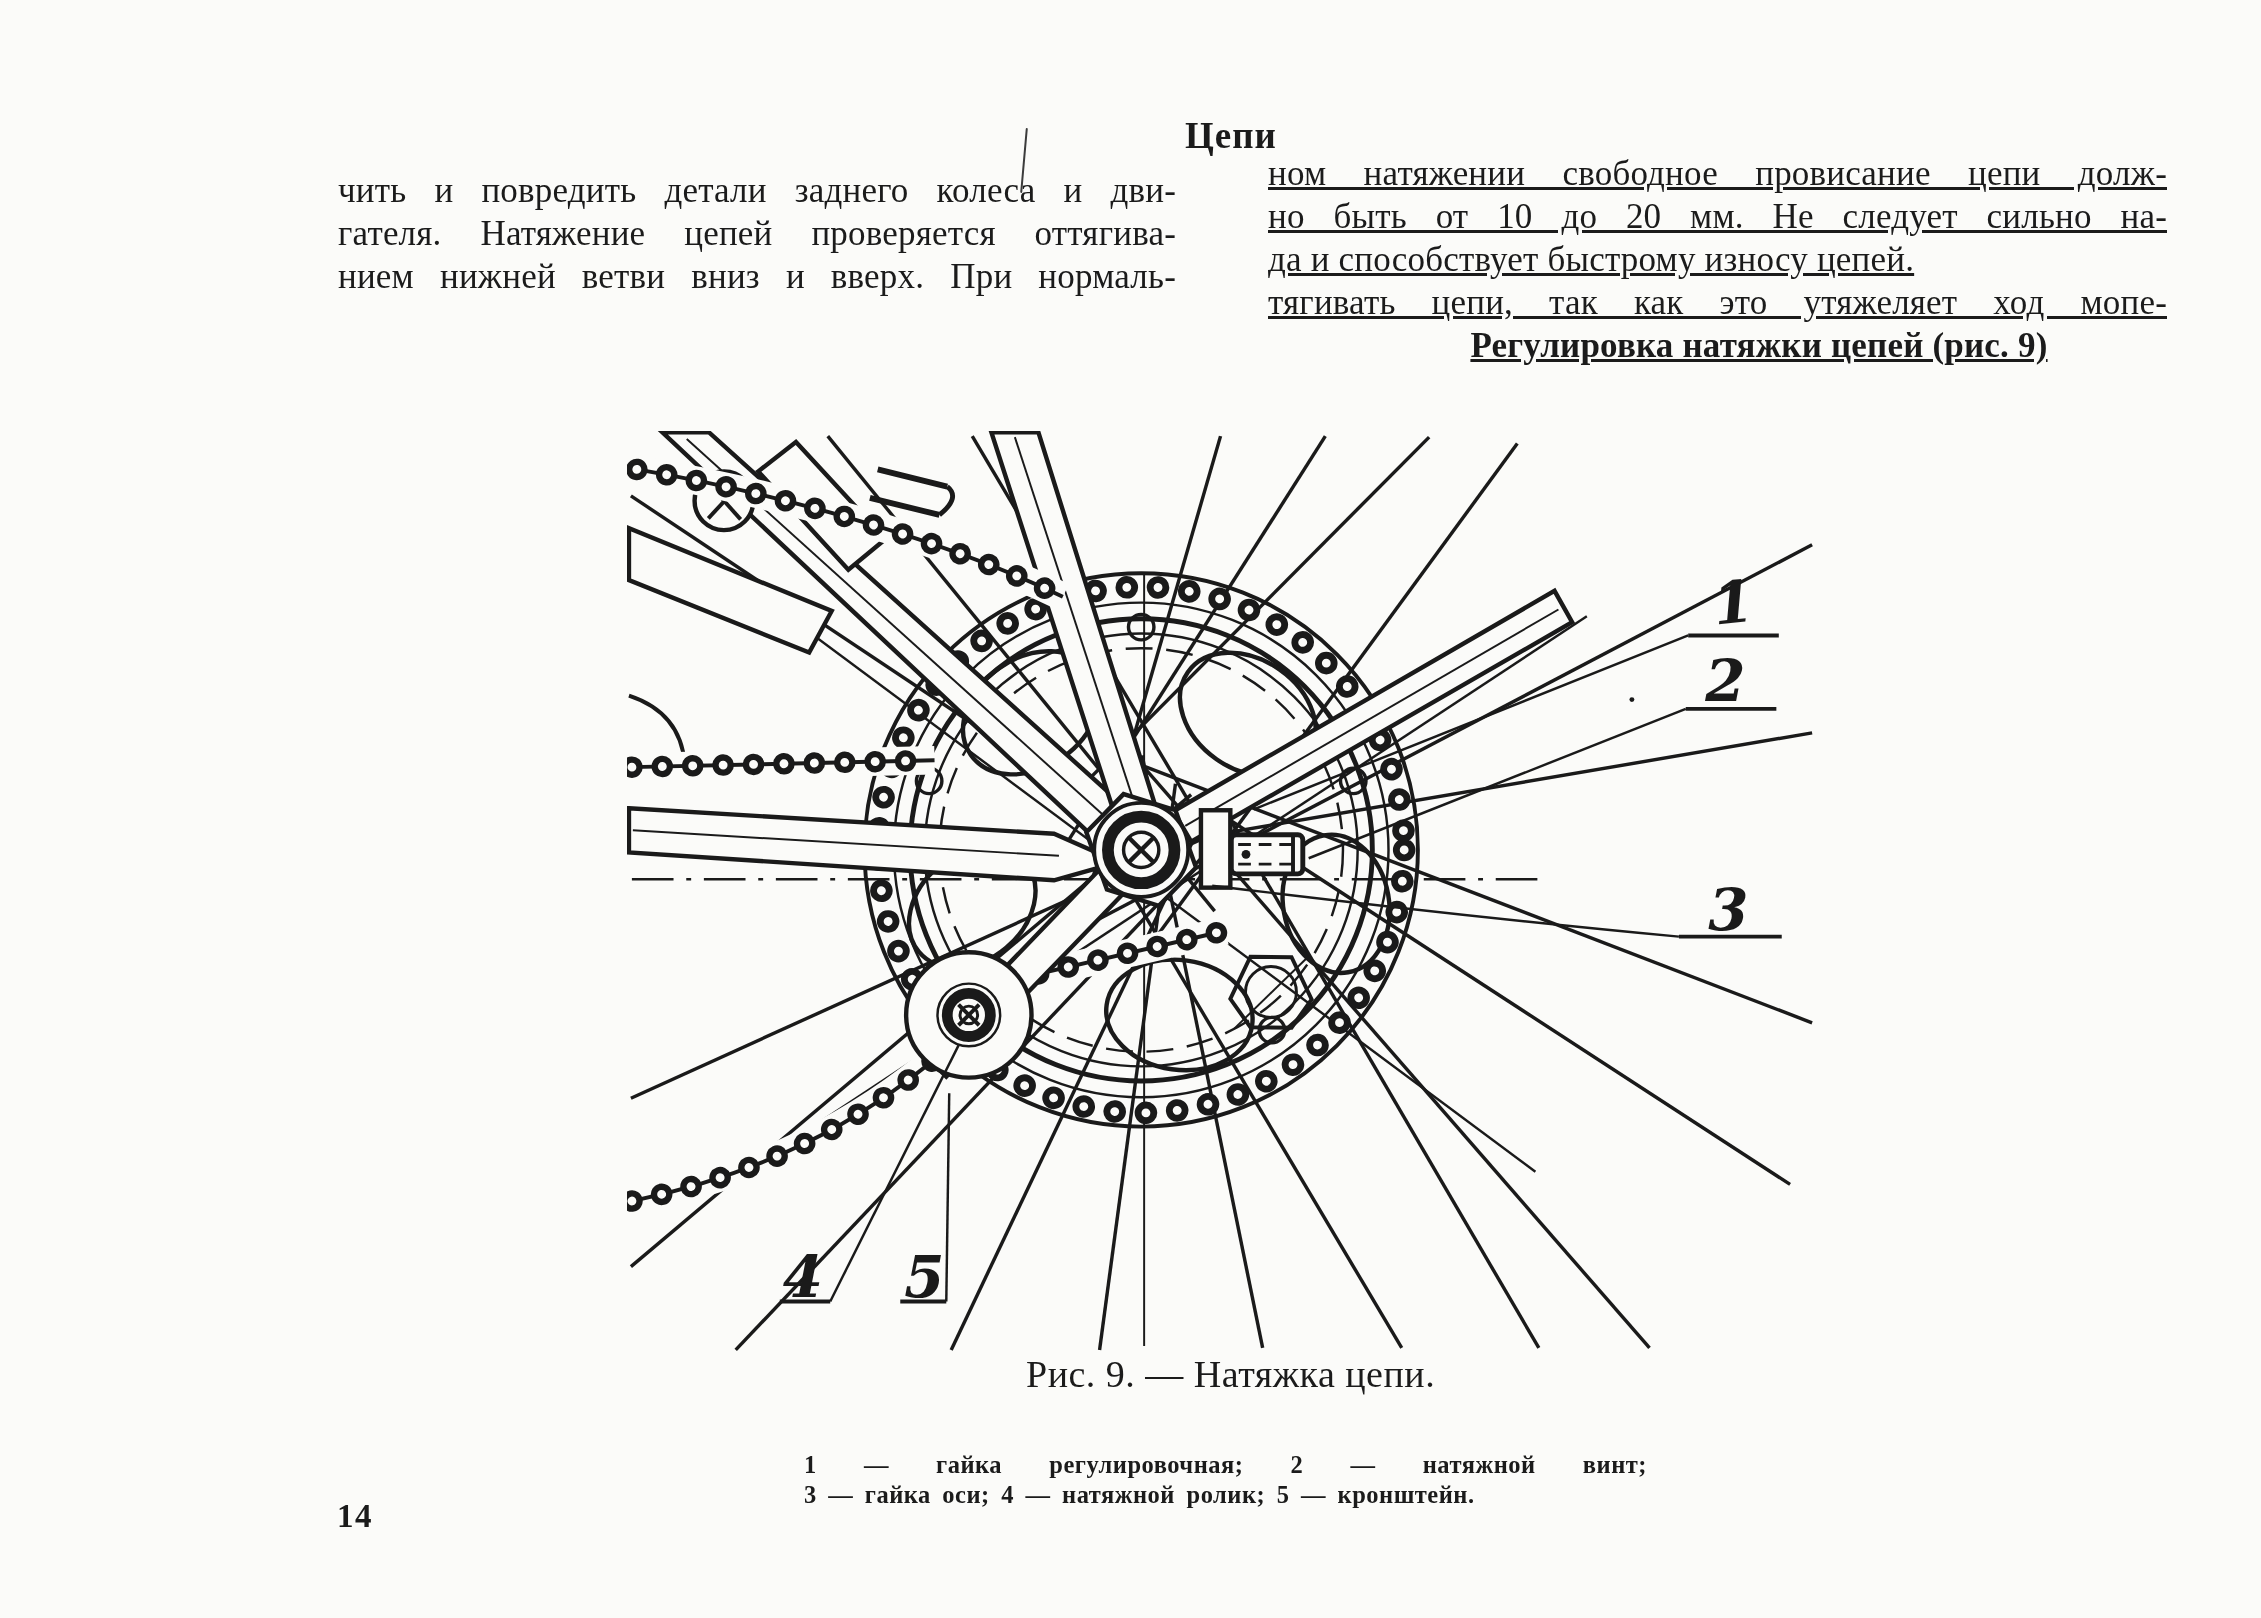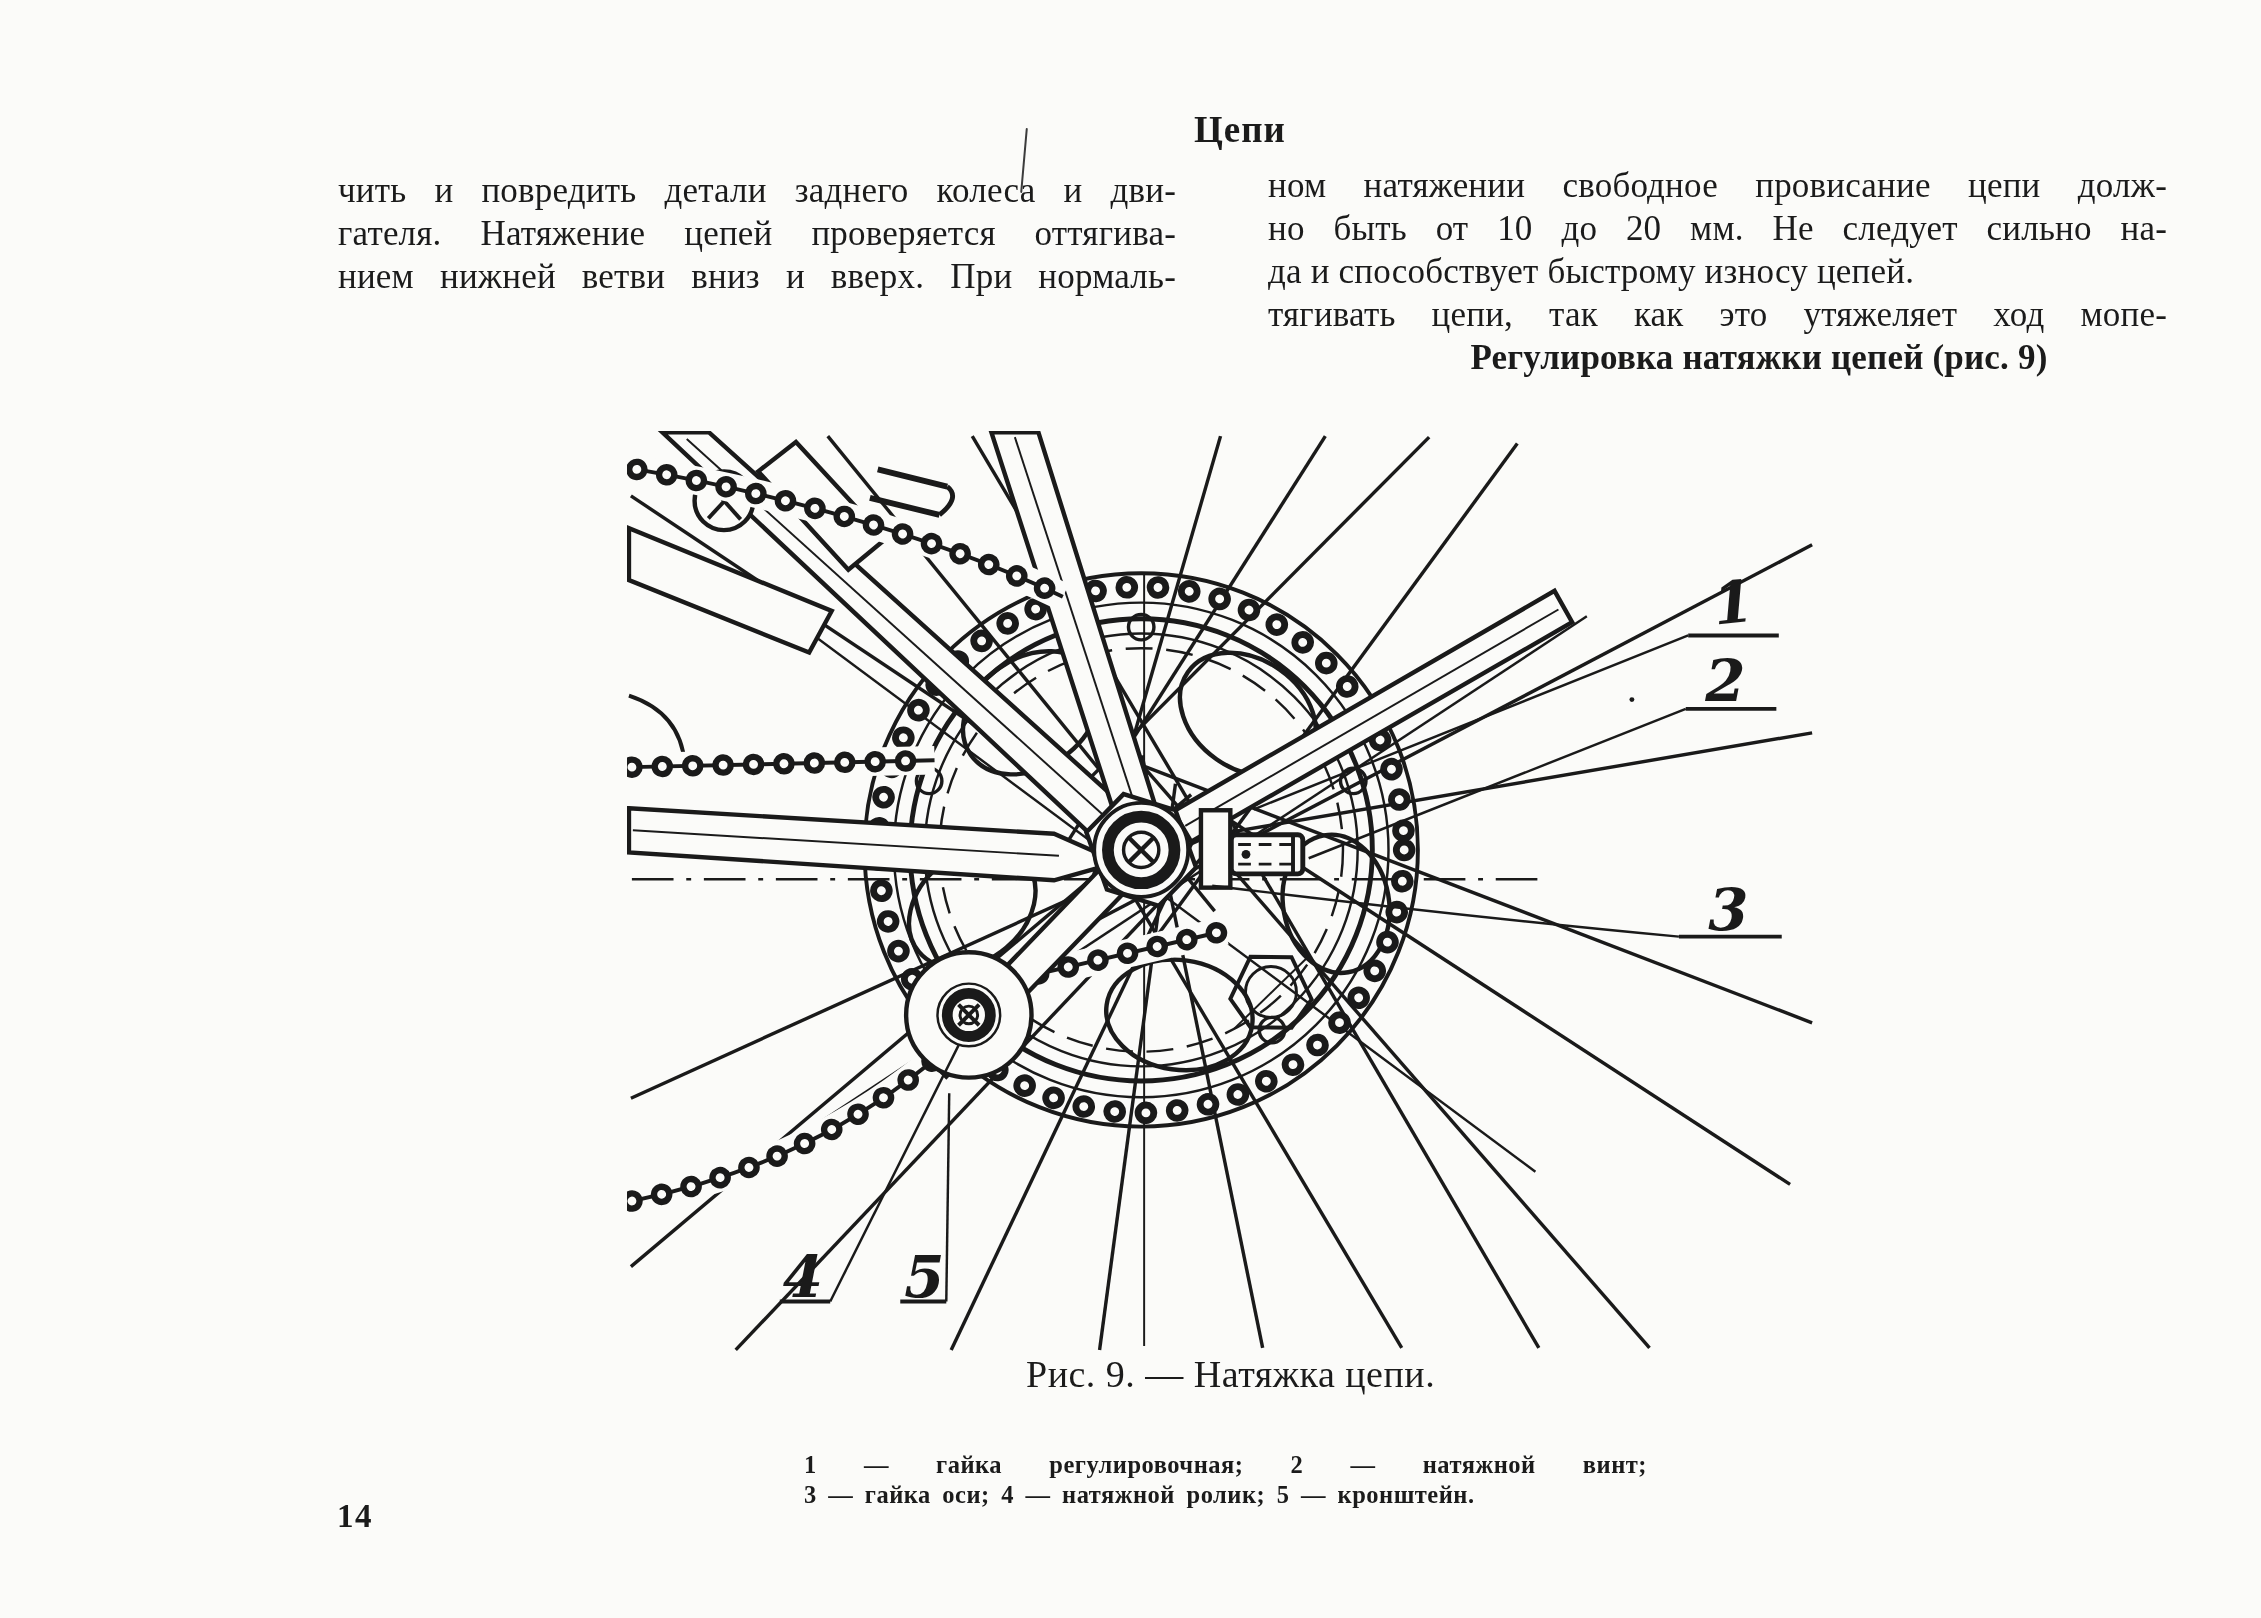--- a/index.html
+++ b/index.html
@@ -6,31 +6,30 @@
   body{
     width:2261px;height:1619px;
     background:#fbfbf9;
     font-family:"Liberation Serif", serif;
     color:#1b1b1b;
     overflow:hidden;
     position:relative;
   }
   .page{position:absolute;inset:0;}
   .title{
-    position:absolute;left:1185px;top:108px;
+    position:absolute;left:1185px;top:114px;
     font-size:37px;font-weight:bold;letter-spacing:1px;
     white-space:nowrap;
-    margin-left:9px;
   }
   .col{
     position:absolute;
     font-size:35px;line-height:43px;letter-spacing:0.2px;
   }
   .col-left{left:338px;top:169px;width:838px;}
-  .col-right{left:1268px;top:164px;width:899px;}
+  .col-right{left:1268px;top:152px;width:899px;text-decoration:underline;}
   .tline{
     text-align:justify;text-align-last:justify;
     white-space:normal;
     text-justify:inter-word;
     height:43px;overflow:visible;
   }
   .tline.first-indent{text-indent:53px;}
   .tline.para-end{text-align:left;text-align-last:left;}
   .tline.heading{
     font-weight:bold;text-align:center;text-align-last:center;

